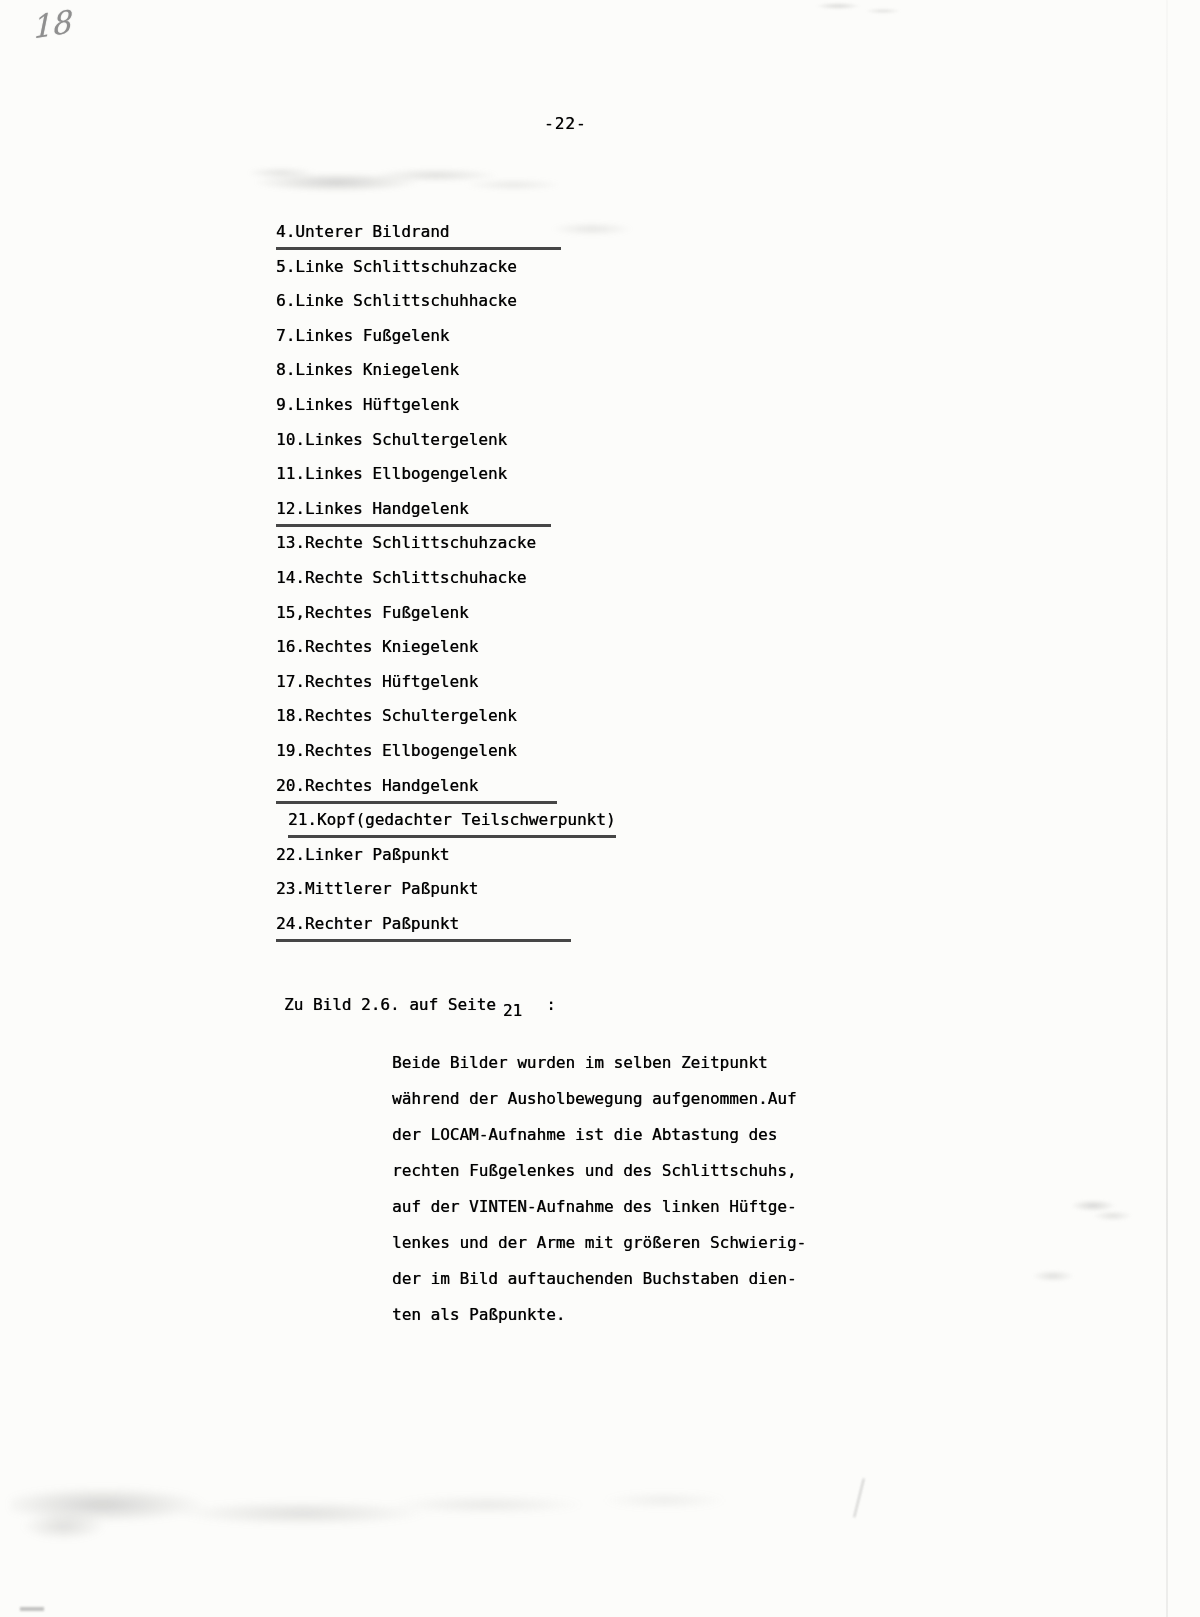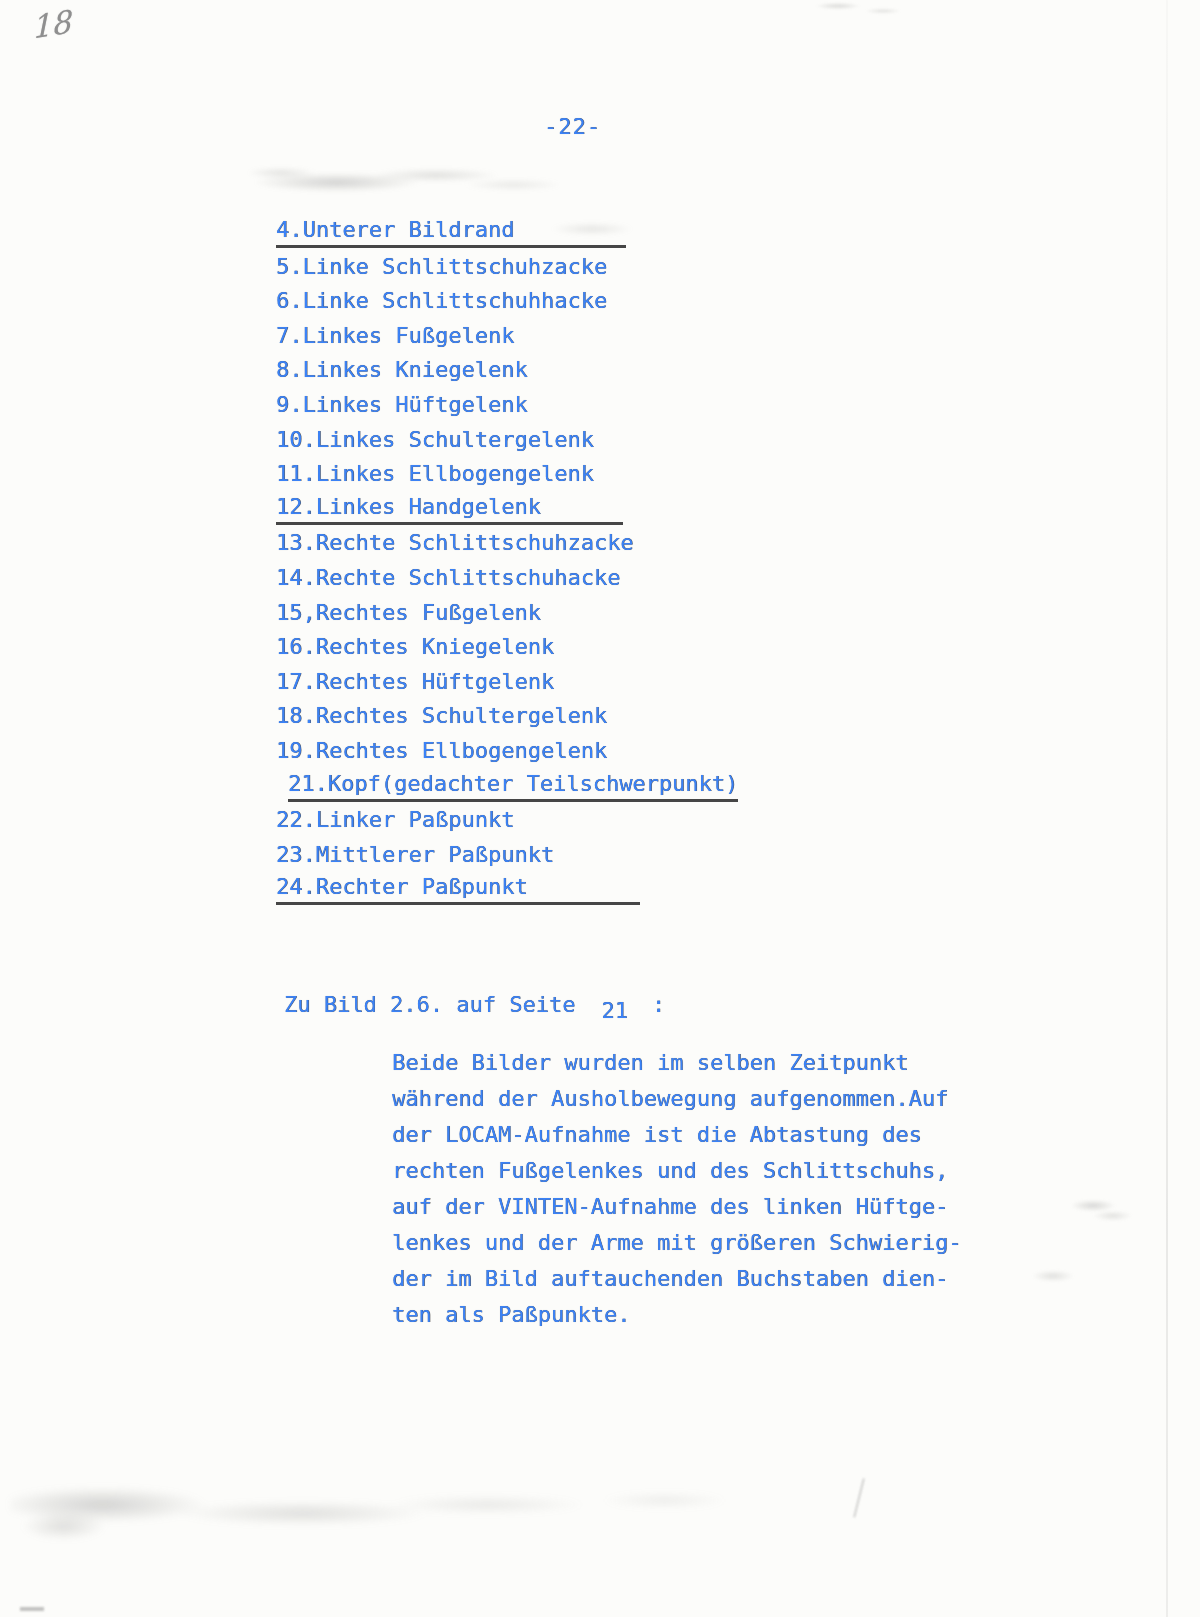--- a/index.html
+++ b/index.html
@@ -7,22 +7,22 @@
   .page {
     position:relative;
     width:1200px; height:1617px;
     background:#fcfcfa;
     overflow:hidden;
     font-family:"DejaVu Sans Mono", monospace;
     color:#262626;
   }
   .tw {
     font-family:"DejaVu Sans Mono", monospace;
-    font-size:22px;
-    color:#3b82f6;
+    font-size:16px;
+    color:#000000;
     white-space:pre;
     text-shadow:0.4px 0 0 rgba(40,40,40,0.75), 0 0 0.7px rgba(60,60,60,0.45);
   }
   .hand-num {
     position:absolute; top:6px; left:34px;
     font-family:"DejaVu Serif", serif;
     font-style:italic;
     font-size:31px;
     color:#8f8f8f;
     transform:rotate(-9deg) skewX(-10deg);
@@ -35,21 +35,21 @@
     display:inline-block;
     border-bottom:3px solid rgba(38,38,38,0.85);
     padding-bottom:2px;
     line-height:27px;
   }
   .pad112 { padding-right:112px; }
   .pad82  { padding-right:82px; }
   .pad79  { padding-right:79px; }
   .pad0   { padding-right:0;margin-left:12px; }
   .caption-block { position:absolute; top:992px; left:284px; height:26px; line-height:26px; }
-  .caption-ref { position:relative; top:6px; margin-left:26px; }
+  .caption-ref { position:relative; top:6px; margin-left:7px; }
   .caption-colon { margin-left:24px; }
   .para-block { position:absolute; top:1045px; left:392px; }
   .para-line { height:36px; line-height:36px; }
   .smudge { position:absolute; pointer-events:none; }
   .smudge-top {
     top:156px; left:250px; width:310px; height:48px;
     background:
       radial-gradient(ellipse 120px 14px at 28% 55%, rgba(120,120,118,0.30), rgba(120,120,118,0) 70%),
       radial-gradient(ellipse 90px 10px at 60% 40%, rgba(130,130,128,0.22), rgba(130,130,128,0) 70%),
       radial-gradient(ellipse 70px 9px at 85% 60%, rgba(140,140,138,0.16), rgba(140,140,138,0) 70%),
@@ -130,20 +130,21 @@
     <div class="list-row"><span class="tw">10.Linkes Schultergelenk</span></div>
     <div class="list-row"><span class="tw">11.Linkes Ellbogengelenk</span></div>
     <div class="list-row"><span class="tw ul pad82">12.Linkes Handgelenk</span></div>
     <div class="list-row"><span class="tw">13.Rechte Schlittschuhzacke</span></div>
     <div class="list-row"><span class="tw">14.Rechte Schlittschuhacke</span></div>
     <div class="list-row"><span class="tw">15,Rechtes Fußgelenk</span></div>
     <div class="list-row"><span class="tw">16.Rechtes Kniegelenk</span></div>
     <div class="list-row"><span class="tw">17.Rechtes Hüftgelenk</span></div>
     <div class="list-row"><span class="tw">18.Rechtes Schultergelenk</span></div>
     <div class="list-row"><span class="tw">19.Rechtes Ellbogengelenk</span></div>
+    <div class="list-row"><span class="tw ul pad79">20.Rechtes Handgelenk</span></div>
     <div class="list-row"><span class="tw ul pad0">21.Kopf(gedachter Teilschwerpunkt)</span></div>
     <div class="list-row"><span class="tw">22.Linker Paßpunkt</span></div>
     <div class="list-row"><span class="tw">23.Mittlerer Paßpunkt</span></div>
     <div class="list-row"><span class="tw ul pad112">24.Rechter Paßpunkt</span></div>
   </div>
 
   <div class="caption-block">
     <span class="tw">Zu Bild 2.6. auf Seite</span><span class="tw caption-ref">21</span><span class="tw caption-colon">:</span>
   </div>
 

